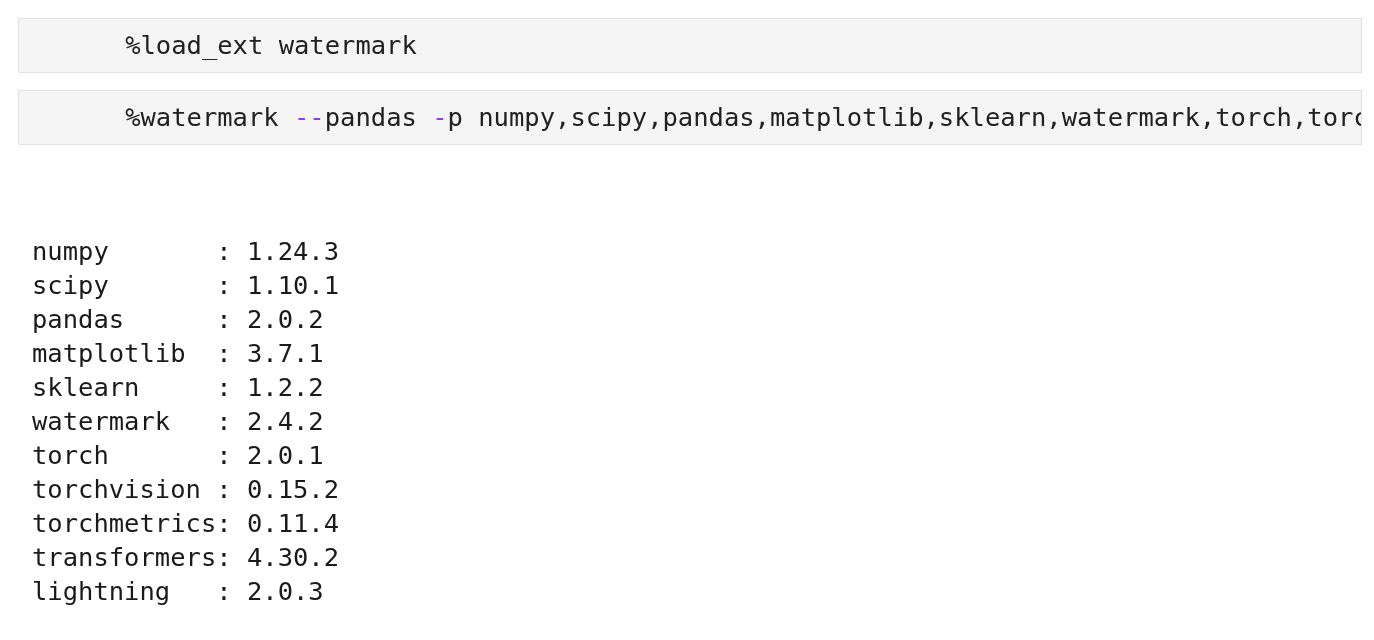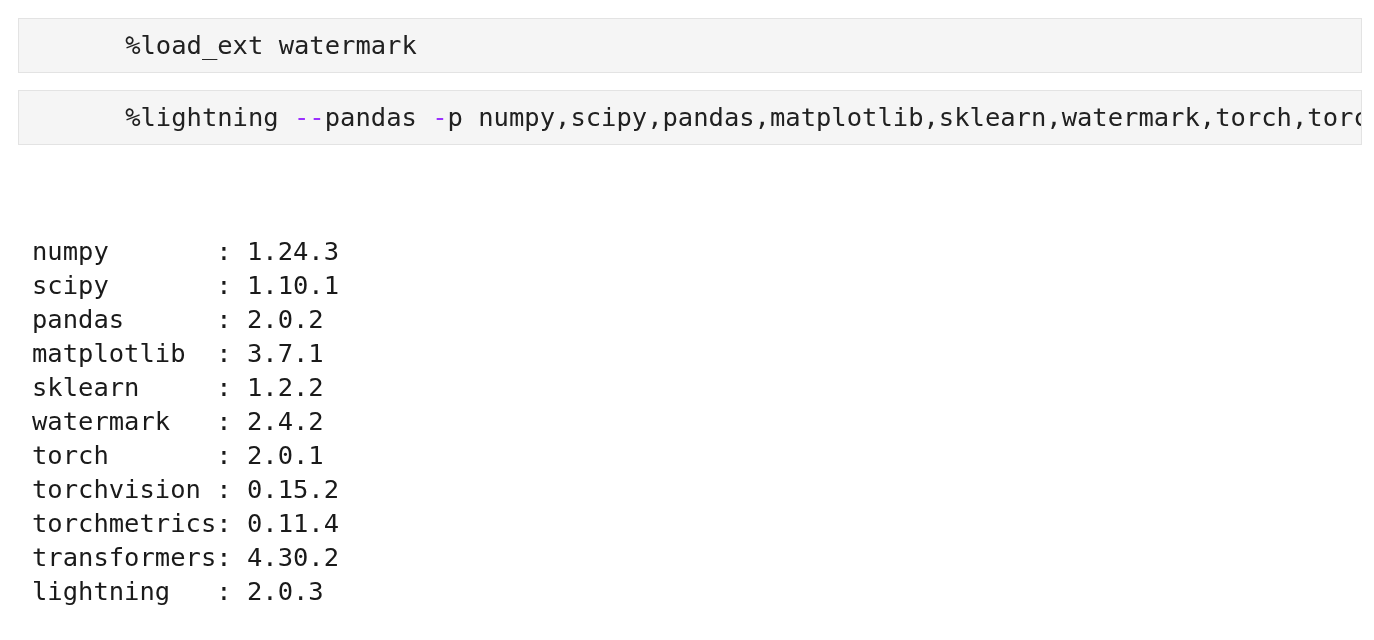--- a/index.html
+++ b/index.html
@@ -80,21 +80,21 @@
 <div class="notebook">
 
   <div class="cell-input cell-1">
     <div class="code-line">
       <span class="tok-plain">%load_ext watermark</span>
     </div>
   </div>
 
   <div class="cell-input cell-2">
     <div class="code-line">
-      <span class="tok-plain">%lightning </span><span class="tok-flag">--</span><span class="tok-plain">pandas </span><span class="tok-flag">-</span><span class="tok-plain">p numpy,scipy,pandas,matplotlib,sklearn,watermark,torch,torchvision,torchmetrics,transformers,lightning</span>
+      <span class="tok-plain">%watermark </span><span class="tok-flag">--</span><span class="tok-plain">pandas </span><span class="tok-flag">-</span><span class="tok-plain">p numpy,scipy,pandas,matplotlib,sklearn,watermark,torch,torchvision,torchmetrics,transformers,lightning</span>
     </div>
   </div>
 
   <div class="cell-output">
     <div id="output-lines"><div class="out-line">numpy       : 1.24.3</div><div class="out-line">scipy       : 1.10.1</div><div class="out-line">pandas      : 2.0.2</div><div class="out-line">matplotlib  : 3.7.1</div><div class="out-line">sklearn     : 1.2.2</div><div class="out-line">watermark   : 2.4.2</div><div class="out-line">torch       : 2.0.1</div><div class="out-line">torchvision : 0.15.2</div><div class="out-line">torchmetrics: 0.11.4</div><div class="out-line">transformers: 4.30.2</div><div class="out-line">lightning   : 2.0.3</div></div>
     
     
   </div>
 
 </div>

